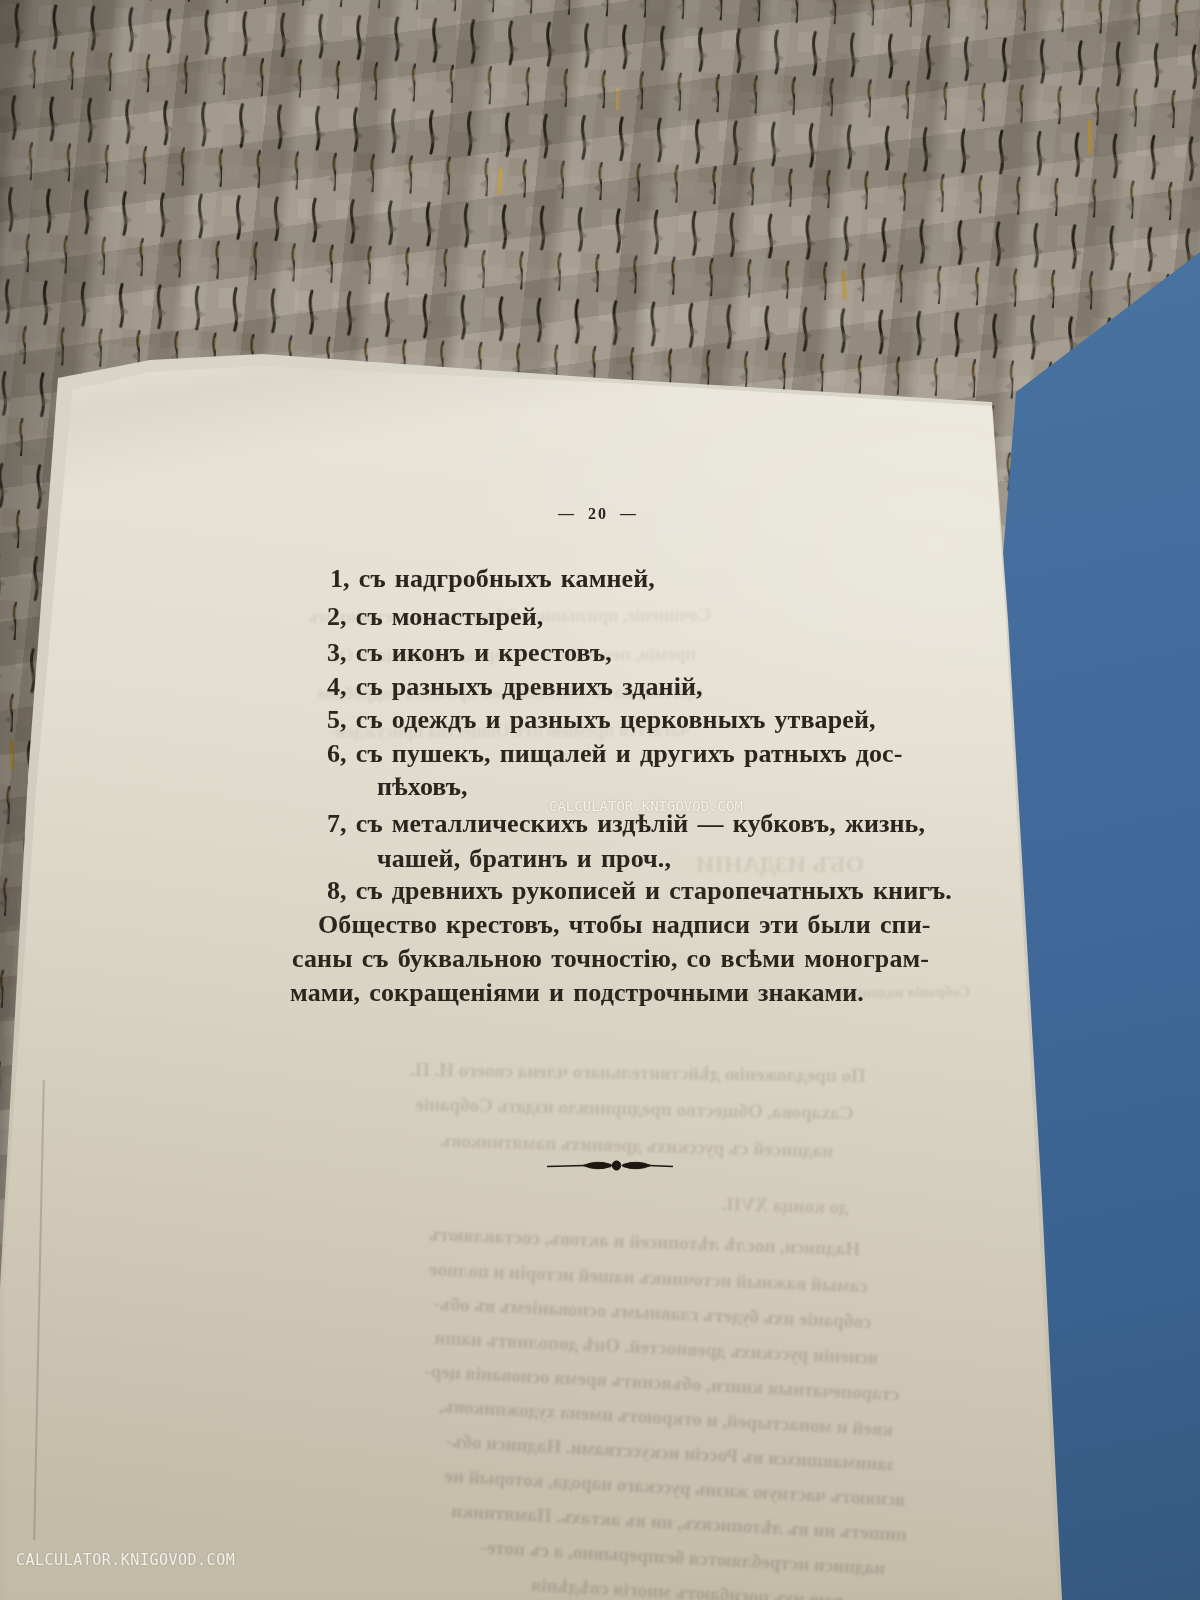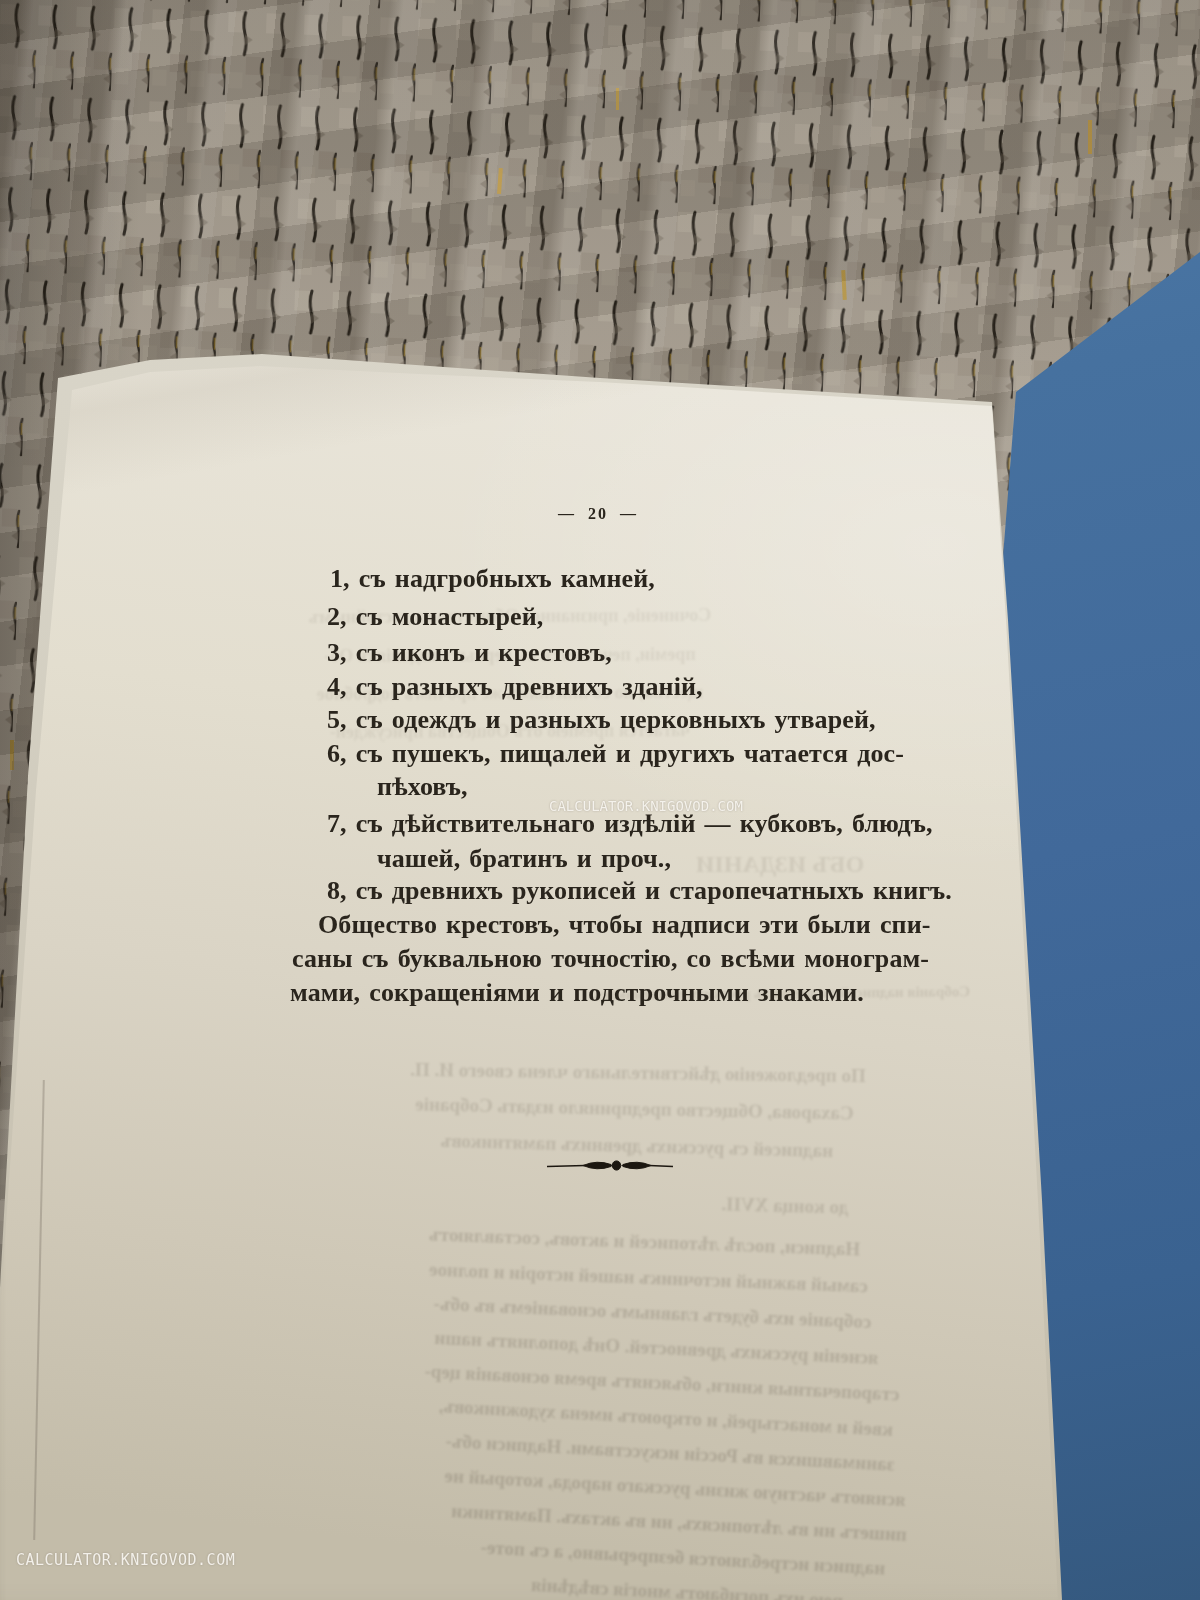--- a/index.html
+++ b/index.html
@@ -123,23 +123,23 @@
         <div class="bline" style="left: 312px; top: 1583px; width: 750px; font-size: 19px; opacity: 0.28; transform: scaleX(-1) rotate(-3deg);">рею ихъ погибаютъ многія свѣдѣнія</div>
       </div>
 
     <div class="page-number">— 20 —</div>
     <div id="text-layer">
         <div class="pline" style="left: 330px; top: 566px;">1, съ надгробныхъ камней,</div>
         <div class="pline" style="left: 327px; top: 604px;">2, съ монастырей,</div>
         <div class="pline" style="left: 327px; top: 640px;">3, съ иконъ и крестовъ,</div>
         <div class="pline" style="left: 327px; top: 674px;">4, съ разныхъ древнихъ зданій,</div>
         <div class="pline" style="left: 327px; top: 707px;">5, съ одеждъ и разныхъ церковныхъ утварей,</div>
-        <div class="pline" style="left: 327px; top: 741px;">6, съ пушекъ, пищалей и другихъ чатается дос-</div>
+        <div class="pline" style="left: 327px; top: 741px;">6, съ пушекъ, пищалей и другихъ ратныхъ дос-</div>
         <div class="pline" style="left: 377px; top: 774px;">пѣховъ,</div>
-        <div class="pline" style="left: 327px; top: 811px;">7, съ дѣйствительнаго издѣлій — кубковъ, блюдъ,</div>
+        <div class="pline" style="left: 327px; top: 811px;">7, съ металлическихъ издѣлій — кубковъ, жизнь,</div>
         <div class="pline" style="left: 377px; top: 846px;">чашей, братинъ и проч.,</div>
         <div class="pline" style="left: 327px; top: 878px;">8, съ древнихъ рукописей и старопечатныхъ книгъ.</div>
         <div class="pline" style="left: 318px; top: 912px;">Общество крестовъ, чтобы надписи эти были спи-</div>
         <div class="pline" style="left: 292px; top: 946px;">саны съ буквальною точностію, со всѣми монограм-</div>
         <div class="pline" style="left: 290px; top: 980px;">мами, сокращеніями и подстрочными знаками.</div>
       </div>
 
     <svg class="divider-svg" width="130" height="20" viewBox="0 0 130 20">
       <g fill="#1c1710" stroke="#1c1710">
         <line x1="2" y1="10.5" x2="40" y2="9.5" stroke-width="1.6"></line>

